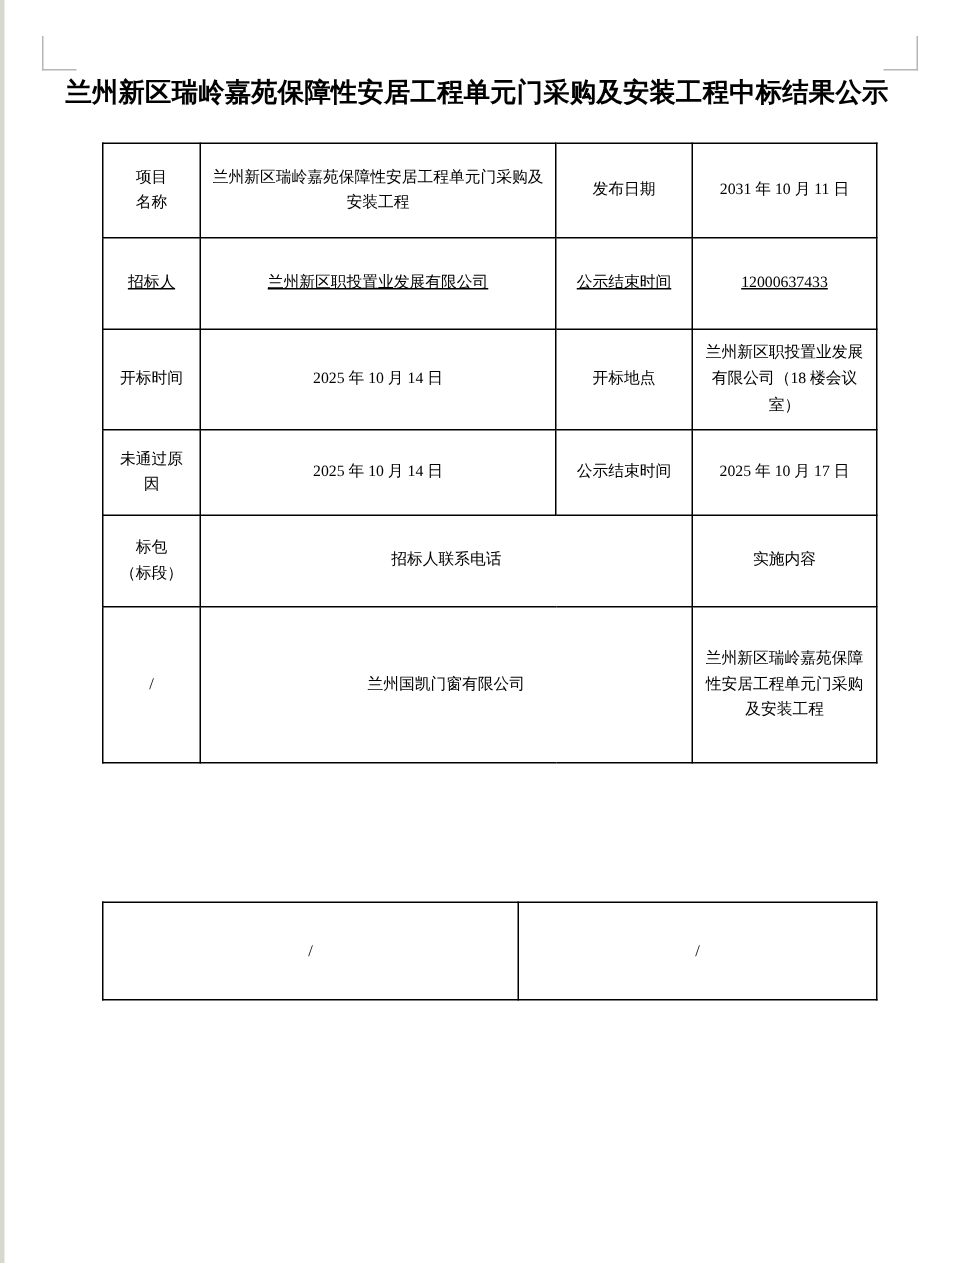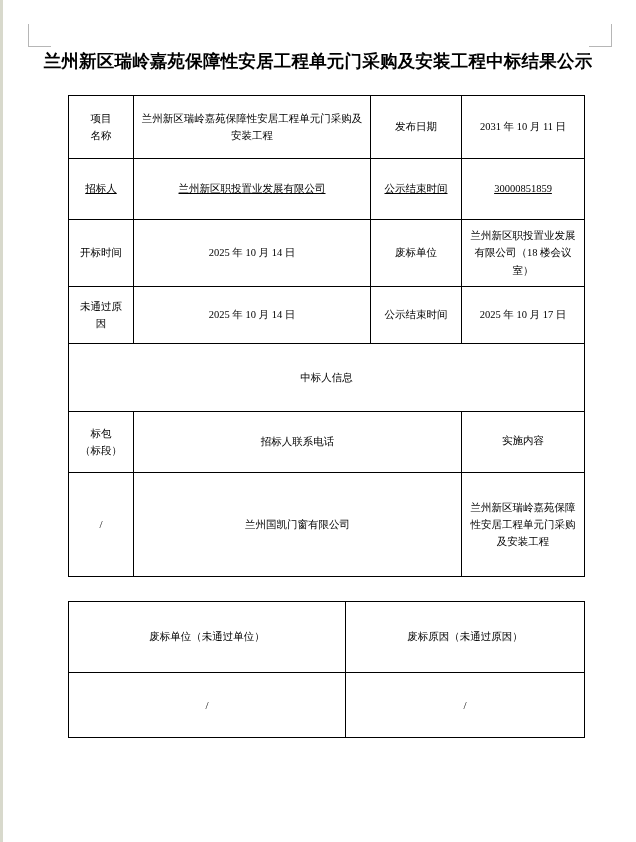--- a/index.html
+++ b/index.html
@@ -95,21 +95,21 @@
   .h-row-4 td { height: 48px; }
   .h-section td { height: 59px; }
   .h-subhead td { height: 52px; }
   .h-winner td { height: 95px; }
 
   .h-reject-head td { height: 62px; }
   .h-reject-body td { height: 56px; }
 
   .col-bid     { width: 60px; }
   .col-unit    { width: 219px; }
-  .col-scope   { width: 237px; font-family: Liberation Mono, monospace; }
+  .col-scope   { width: 237px; }
 
   .col-rej-a { width: 277px; }
   .col-rej-b { width: 239px; }
 
   .slash { font-size: 11px; }
 </style>
 </head>
 <body>
 
 <div class="page-edge-strip"></div>
@@ -132,36 +132,33 @@
         <span>名称</span>
       </td>
       <td>兰州新区瑞岭嘉苑保障性安居工程单元门采购及安装工程</td>
       <td>发布日期</td>
       <td>2031 年 10 月 11 日</td>
     </tr>
     <tr class="h-row-2">
       <td>招标人</td>
       <td>兰州新区职投置业发展有限公司</td>
       <td>公示结束时间</td>
-      <td>30000851859</td>
+      <td>12000637433</td>
     </tr>
     <tr class="h-row-3">
       <td>开标时间</td>
       <td>2025 年 10 月 14 日</td>
-      <td>废标单位</td>
+      <td>开标地点</td>
       <td>兰州新区职投置业发展有限公司（18 楼会议室）</td>
     </tr>
     <tr class="h-row-4">
       <td>未通过原因</td>
       <td>2025 年 10 月 14 日</td>
       <td>公示结束时间</td>
       <td>2025 年 10 月 17 日</td>
-    </tr>
-    <tr class="h-section">
-      <td colspan="4">中标人信息</td>
     </tr>
     <tr class="h-subhead">
       <td class="col-bid">
         <span>标包</span><br>
         <span>（标段）</span>
       </td>
       <td class="col-unit" colspan="2">招标人联系电话</td>
       <td class="col-scope">实施内容</td>
     </tr>
     <tr class="h-winner">
@@ -171,22 +168,18 @@
     </tr>
   </tbody>
 </table>
 
 <table id="reject-table" class="doc-table">
   <colgroup>
     <col class="col-rej-a">
       <col class="col-rej-b">
   </colgroup>
   <tbody>
-    <tr class="h-reject-head">
-      <td>废标单位（未通过单位）</td>
-      <td>废标原因（未通过原因）</td>
-    </tr>
     <tr class="h-reject-body">
       <td class="slash">/</td>
       <td class="slash">/</td>
     </tr>
   </tbody>
 </table>
 
 </body></html>

